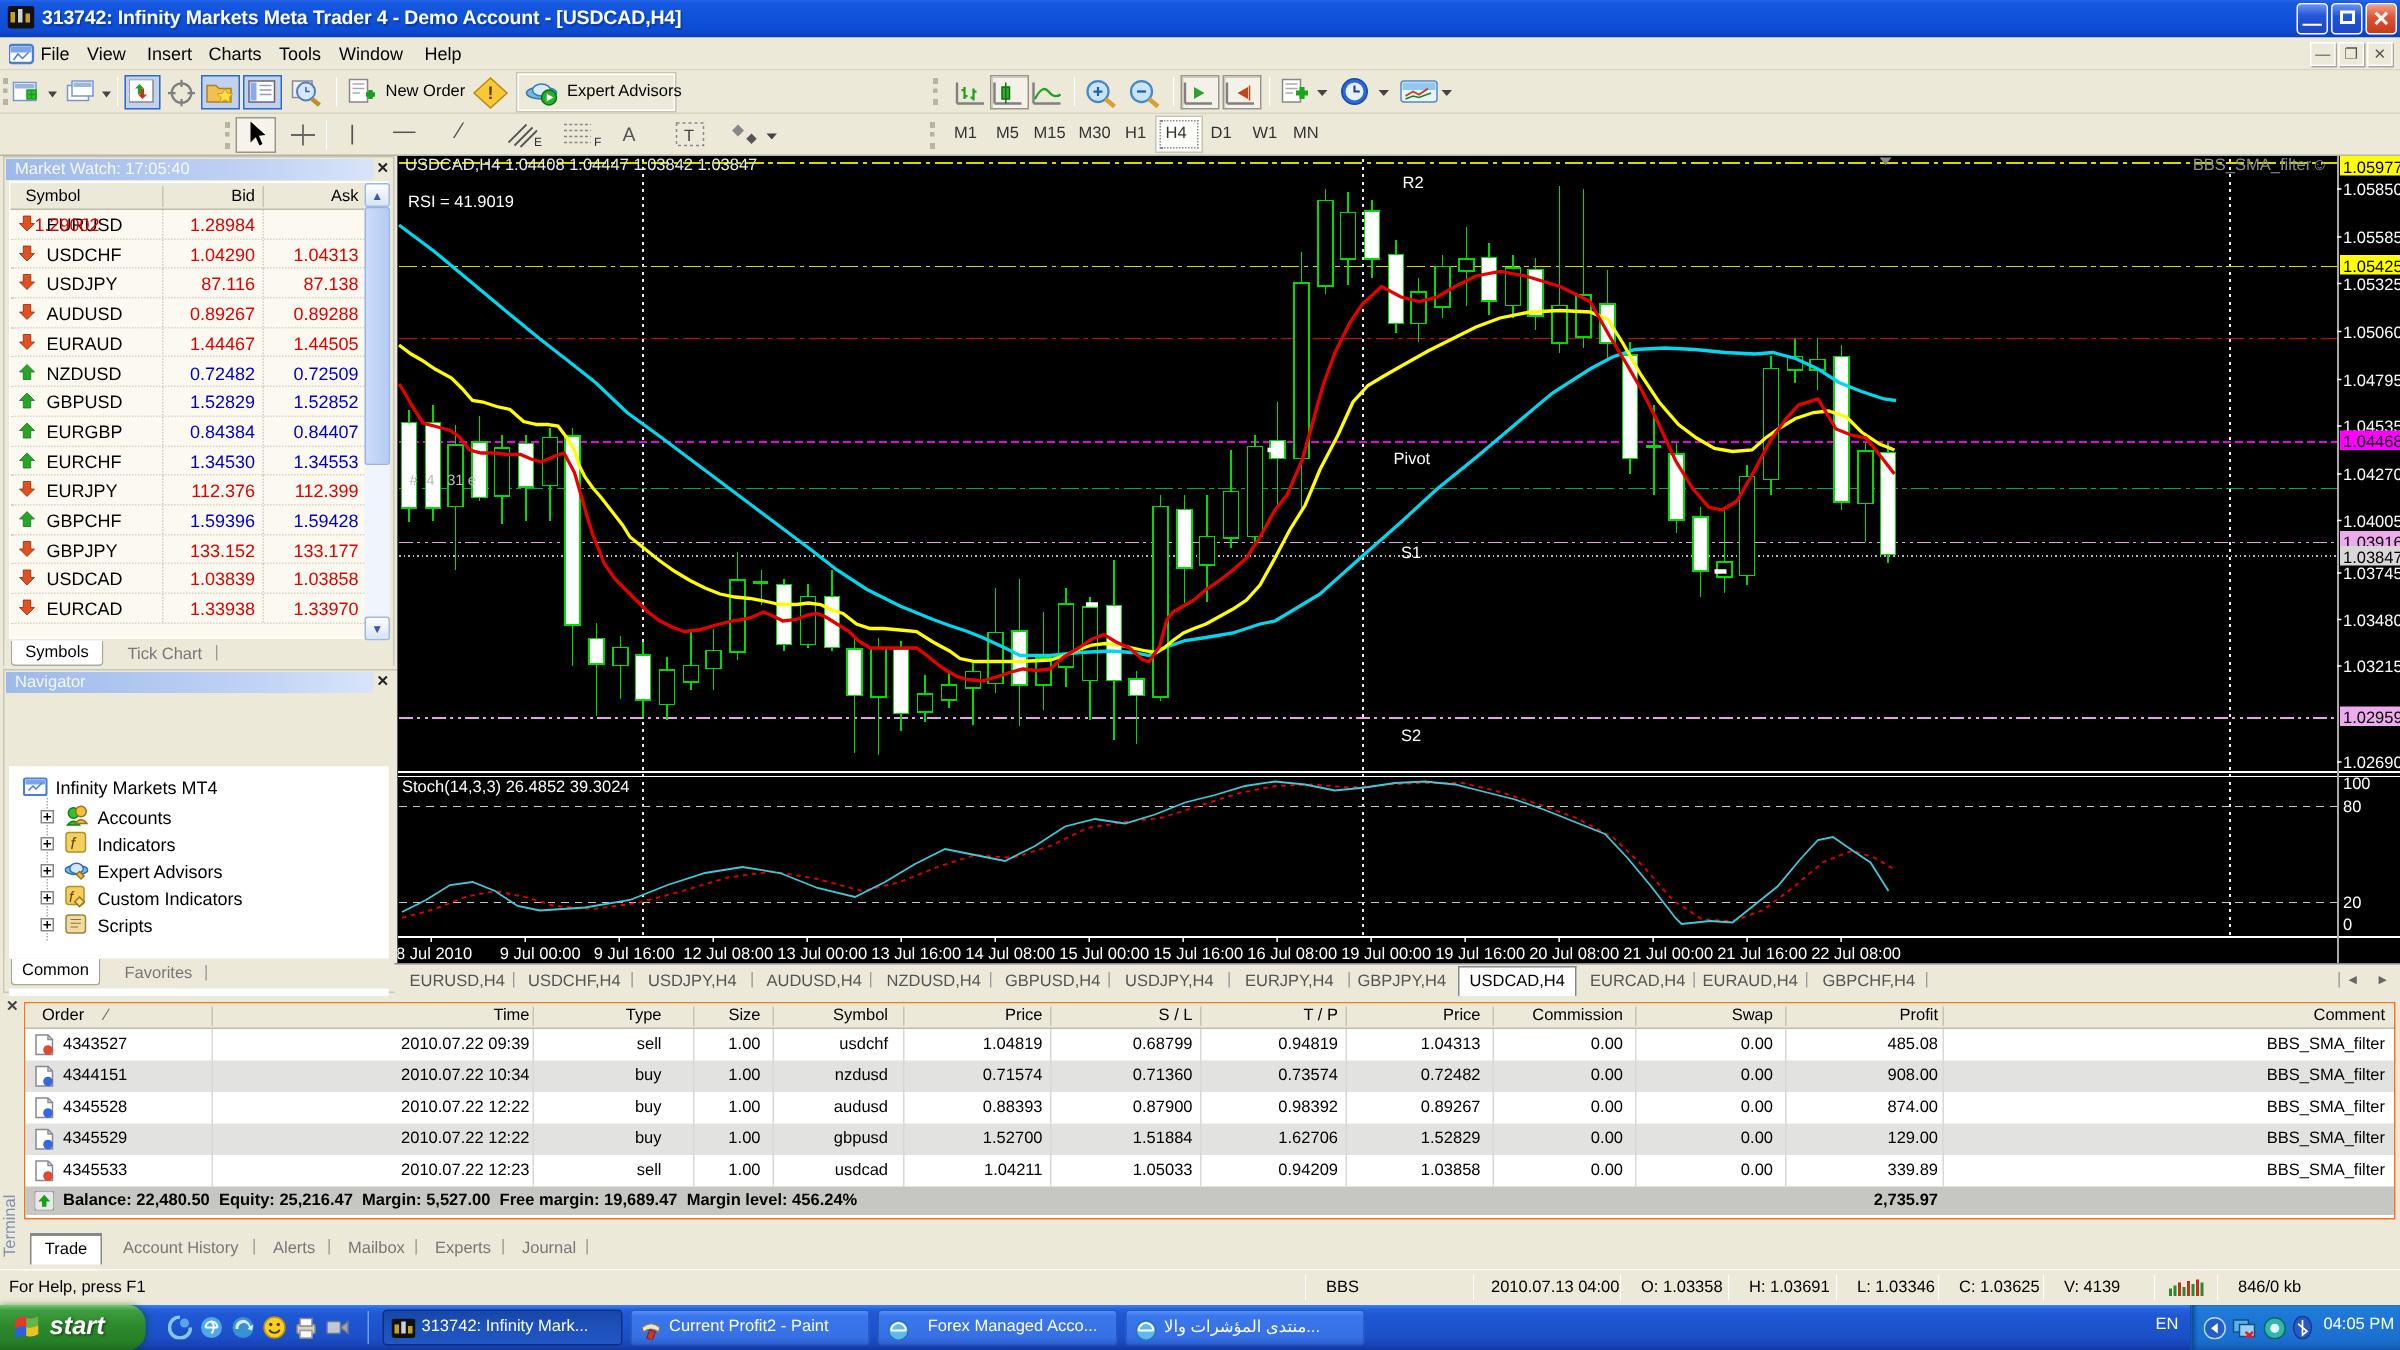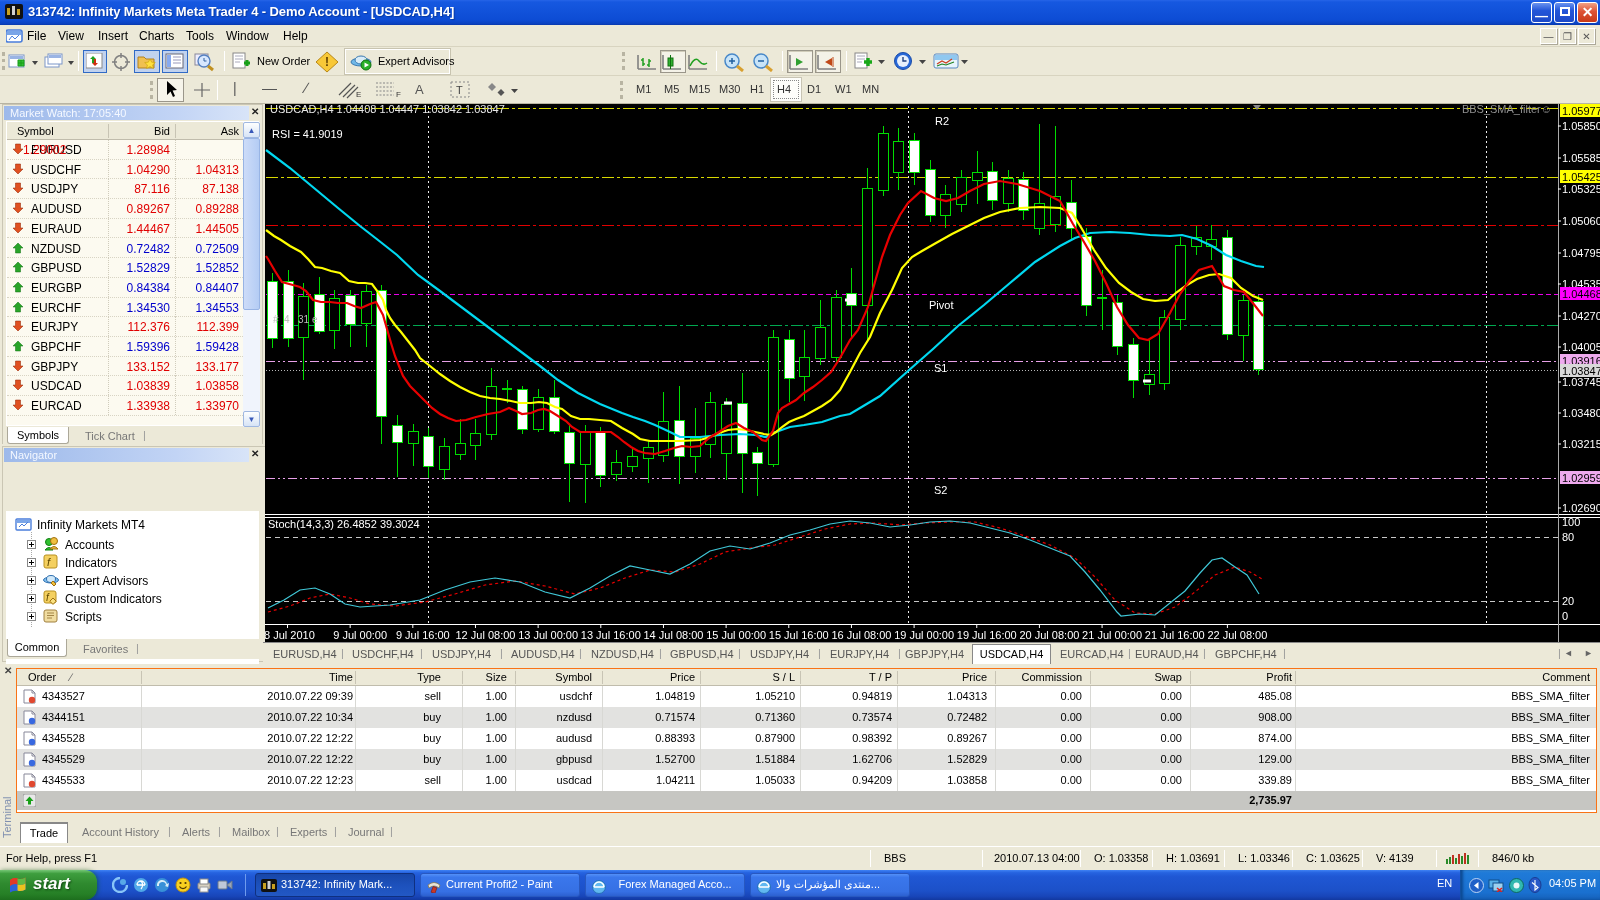--- a/index.html
+++ b/index.html
@@ -748,21 +748,21 @@
           <path d="M1 1 h8 l3 3 v10 h-11 z" fill="#fff" stroke="#889"></path>
           <path d="M9 1 v3 h3" fill="none" stroke="#889"></path>
           <circle cx="9" cy="11" r="3.2" fill="#e04830"></circle>
         </svg>
         <span class="abs" style="left:25px;top:4px;">4343527</span>
         <span class="abs" style="left:208px;top:4px;width:128px;text-align:right;">2010.07.22 09:39</span>
         <span class="abs" style="left:296px;top:4px;width:128px;text-align:right;">sell</span>
         <span class="abs" style="left:362px;top:4px;width:128px;text-align:right;">1.00</span>
         <span class="abs" style="left:447px;top:4px;width:128px;text-align:right;">usdchf</span>
         <span class="abs" style="left:550px;top:4px;width:128px;text-align:right;">1.04819</span>
-        <span class="abs" style="left:650px;top:4px;width:128px;text-align:right;">1.05210</span>
+        <span class="abs" style="left:650px;top:4px;width:128px;text-align:right;">0.68799</span>
         <span class="abs" style="left:747px;top:4px;width:128px;text-align:right;">0.94819</span>
         <span class="abs" style="left:842px;top:4px;width:128px;text-align:right;">1.04313</span>
         <span class="abs" style="left:937px;top:4px;width:128px;text-align:right;">0.00</span>
         <span class="abs" style="left:1037px;top:4px;width:128px;text-align:right;">0.00</span>
         <span class="abs" style="left:1147px;top:4px;width:128px;text-align:right;">485.08</span>
         <span class="abs" style="left:1445px;top:4px;width:128px;text-align:right;">BBS_SMA_filter</span>
         <div class="abs" style="left:124px;top:0;width:1px;height:21px;background:#d8d8d4;"></div>
         <div class="abs" style="left:338px;top:0;width:1px;height:21px;background:#d8d8d4;"></div>
         <div class="abs" style="left:445px;top:0;width:1px;height:21px;background:#d8d8d4;"></div>
         <div class="abs" style="left:498px;top:0;width:1px;height:21px;background:#d8d8d4;"></div>
@@ -901,20 +901,21 @@
         <div class="abs" style="left:978px;top:0;width:1px;height:21px;background:#d8d8d4;"></div>
         <div class="abs" style="left:1073px;top:0;width:1px;height:21px;background:#d8d8d4;"></div>
         <div class="abs" style="left:1173px;top:0;width:1px;height:21px;background:#d8d8d4;"></div>
         <div class="abs" style="left:1278px;top:0;width:1px;height:21px;background:#d8d8d4;"></div>
       </div>
       <div class="abs" style="left:0;top:122px;width:1579px;height:19px;background:#c6c6c2;">
 <svg class="abs" style="left:6px;top:3px" width="13" height="13">
           <rect x="0" y="0" width="13" height="13" rx="2" fill="#e8e8e8" stroke="#999"></rect>
           <polygon points="6.5,2.5 10.5,7 8,7 8,10.5 5,10.5 5,7 2.5,7" fill="#18a018"></polygon>
         </svg>
+<span class="abs" style="left:25px;top:3px;font-weight:bold;">Balance: 22,480.50&nbsp;&nbsp;Equity: 25,216.47&nbsp;&nbsp;Margin: 5,527.00&nbsp;&nbsp;Free margin: 19,689.47&nbsp;&nbsp;Margin level: 456.24%</span>
 <span class="abs" style="left:1147px;top:3px;width:128px;text-align:right;font-weight:bold;">2,735.97</span>
       </div>
     </div>
     <div class="abs" style="left:16px;top:158px;width:1584px;height:22px;">
 <div class="abs" style="left:4px;top:0;width:48px;height:21px;background:#fff;border:1px solid #888;border-top:2px solid #888;border-bottom:none;text-align:center;line-height:19px;">Trade</div>
 <span class="abs" style="left:66px;top:4px;color:#777;">Account History</span>
       <span class="abs" style="left:152px;top:3px;color:#999;">|</span>
 <span class="abs" style="left:166px;top:4px;color:#777;">Alerts</span>
       <span class="abs" style="left:202px;top:3px;color:#999;">|</span>
 <span class="abs" style="left:216px;top:4px;color:#777;">Mailbox</span>

